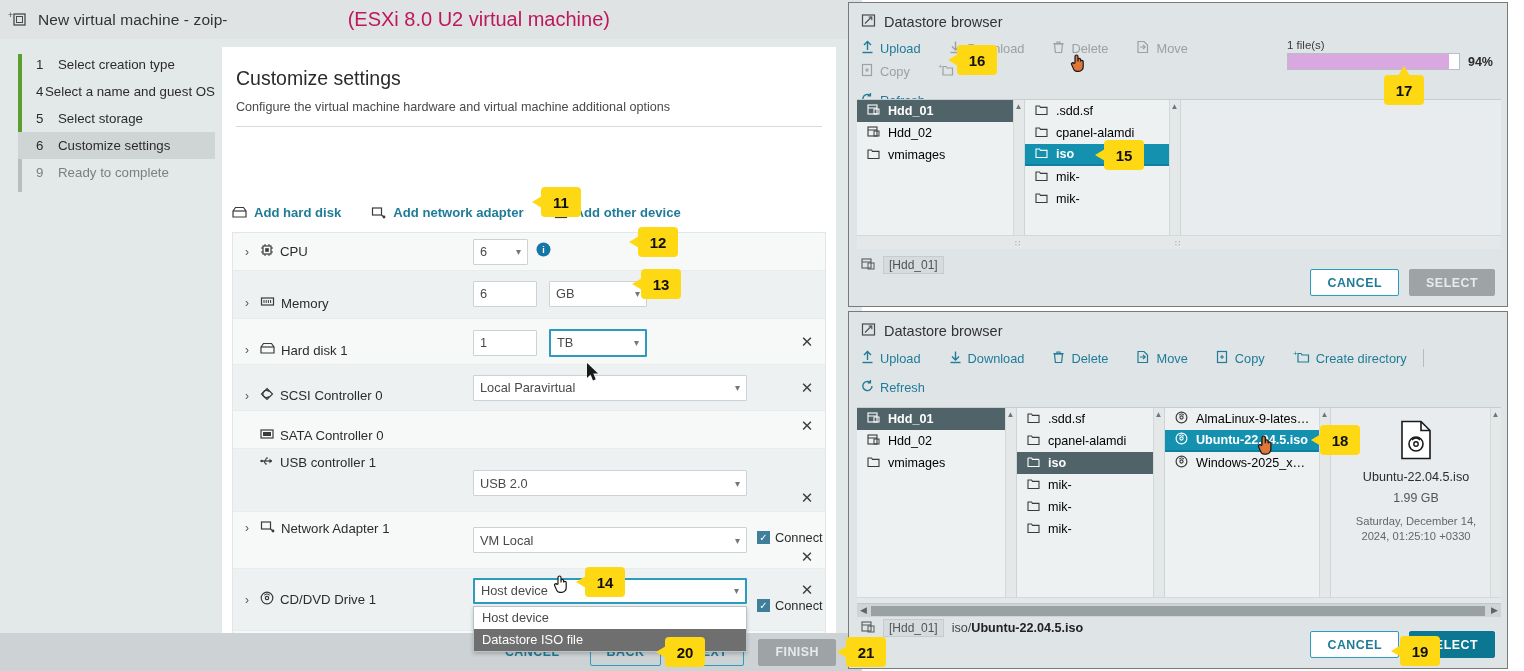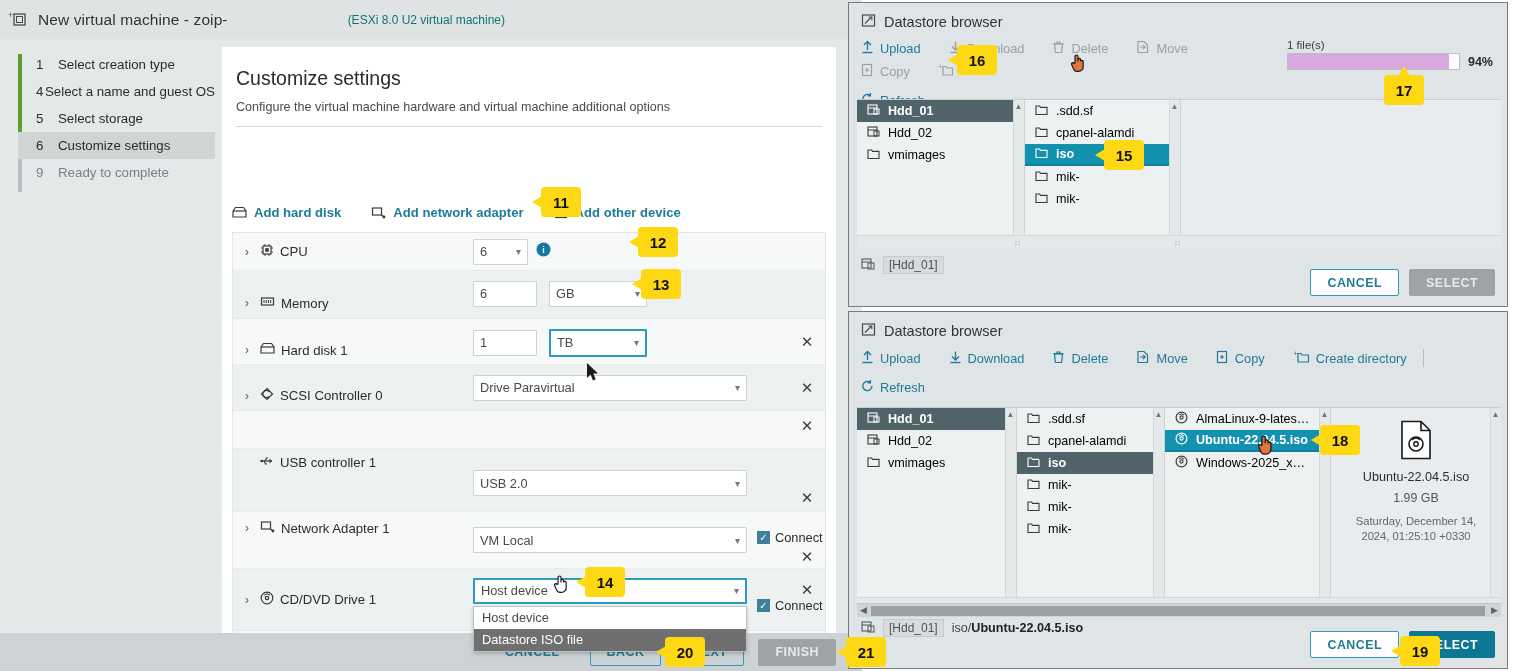--- a/index.html
+++ b/index.html
@@ -22,21 +22,21 @@
   .wiz-titlebar {
     position: absolute; left: 0; top: 0; width: 862px; height: 39px;
     background: #dfe3e4;
     display: flex; align-items: center;
   }
   .wiz-title-icon {
     margin-left: 8px; margin-right: 8px; width: 22px; height: 22px;
     position: relative; color: #4a4a4a;
   }
   .wiz-title-txt { font-size: 15.5px; color: #333; letter-spacing: .1px; }
-  .wiz-title-sub { font-size: 12px; color: #0f766e; margin-left: 120px; }
+  .wiz-title-sub { font-size: 20px; color: #be185d; margin-left: 120px; }
 
   .wiz-body { position: absolute; left: 0; top: 39px; width: 862px; height: 594px; background: #e3e8e9; }
 
   
   .steps {
     position: absolute; left: 18px; top: 12px; width: 197px; height: 146px;
   }
   .steps-rail {
     position: absolute; left: 0; top: 3px; width: 4px; height: 138px;
     background: linear-gradient(to bottom, #5c9e2d 0%, #5c9e2d 73%, #b9bfc0 73%, #b9bfc0 100%);
@@ -370,28 +370,38 @@
               <span>
                 <svg width="14" height="14" viewBox="0 0 14 14">
                     <path d="M7 1.5 L12.5 7 L7 12.5 L1.5 7 Z" fill="none" stroke="#3b3b3b" stroke-width="1.2"></path>
                     <path d="M9 4.5 A3.6 3.6 0 1 0 9 9.5" fill="none" stroke="#3b3b3b" stroke-width="1.3"></path>
                   </svg>
               </span>
               <span>SCSI Controller 0</span>
             </div>
             <div class="hwctl">
               <div class="fakesel" style="position:absolute; left:0; top:-13px; width:274px;">
-                <span>Drive Paravirtual</span>
+                <span>Local Paravirtual</span>
                 <span class="cav">▾</span>
               </div>
             </div>
             <div class="xbtn">✕</div>
           </div>
 
           <div class="hwrow" style="height:38px;">
+            <div class="hwlabel" style="align-self:flex-end; padding-bottom:5px;">
+              <span class="chev hide">›</span>
+              <span>
+                <svg width="14" height="12" viewBox="0 0 14 12">
+                    <rect x="1" y="2" width="12" height="8" fill="none" stroke="#3b3b3b" stroke-width="1.2"></rect>
+                    <rect x="3" y="4" width="8" height="4" fill="#3b3b3b"></rect>
+                  </svg>
+              </span>
+              <span>SATA Controller 0</span>
+            </div>
             <div class="hwctl"></div>
             <div class="xbtn" style="align-self:flex-start; padding-top:6px;">✕</div>
           </div>
 
           <div class="hwrow alt" style="height:63px;">
             <div class="hwlabel" style="align-self:flex-start; padding-top:6px;">
               <span class="chev hide">›</span>
               <span>
                 <svg width="14" height="12" viewBox="0 0 14 12">
                     <line x1="1" y1="6" x2="12" y2="6" stroke="#3b3b3b" stroke-width="1.3"></line>

